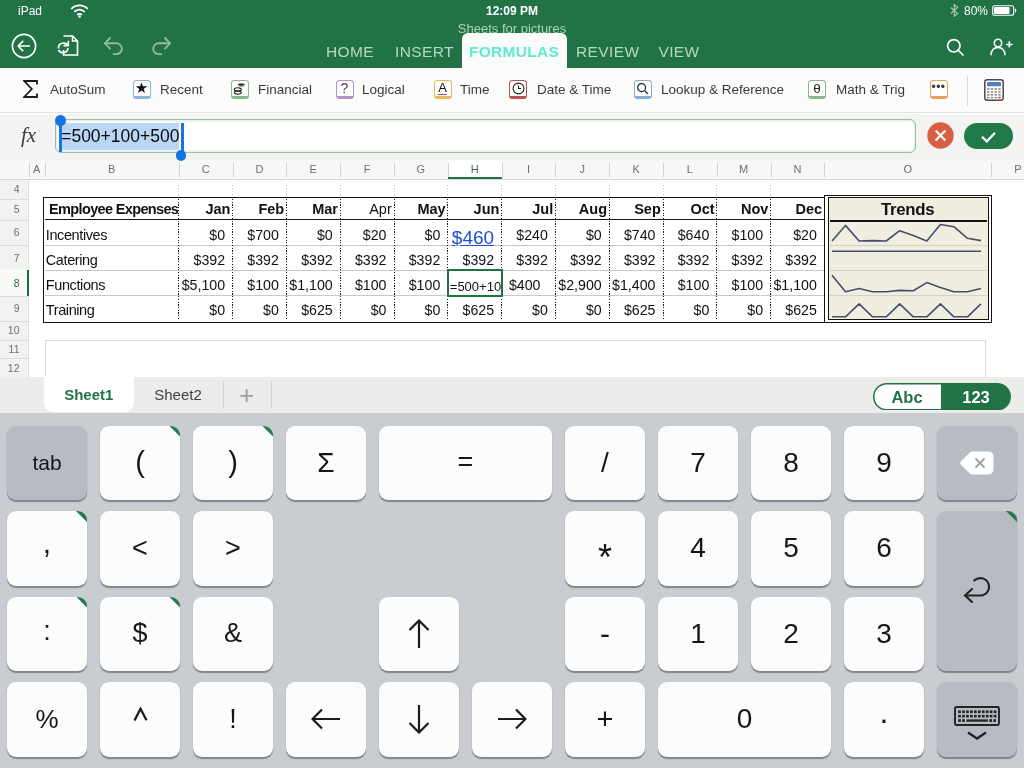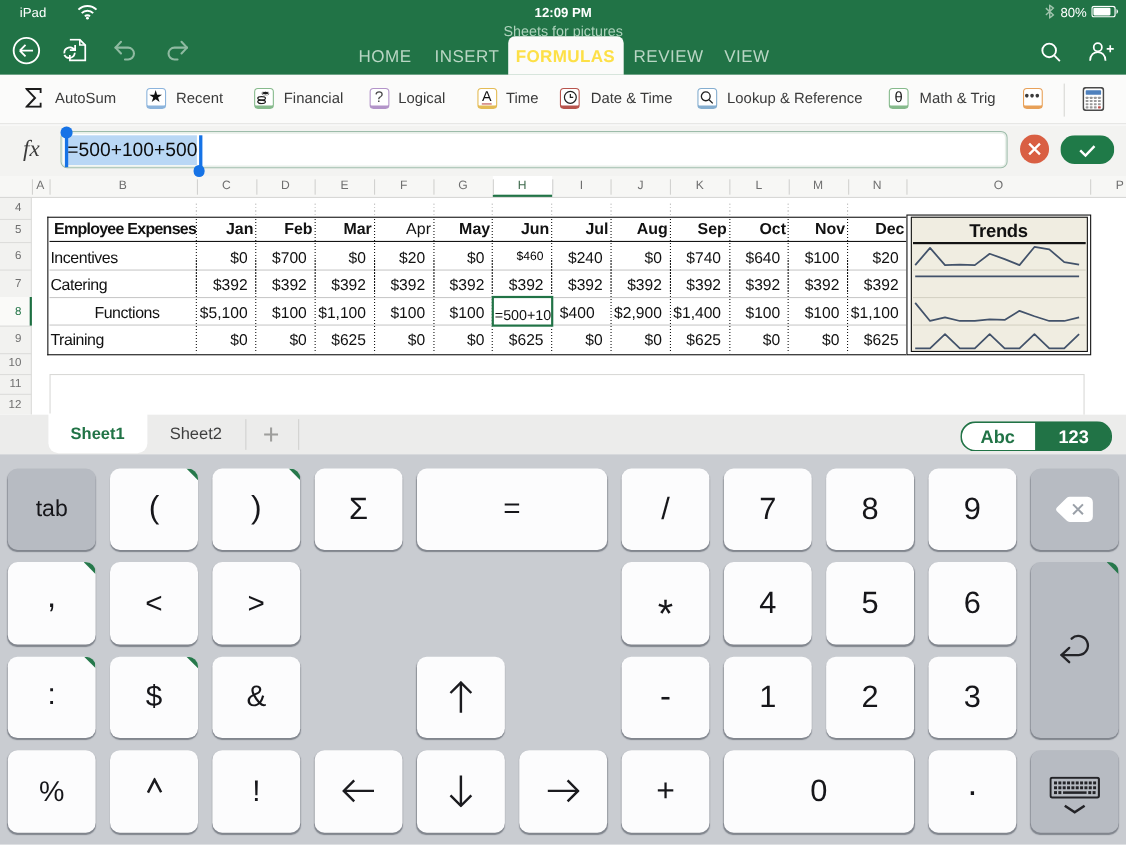--- a/index.html
+++ b/index.html
@@ -68,21 +68,21 @@
     </svg>
 <svg class="ab" style="left:150px;top:15.5px;" width="22" height="20" viewBox="0 0 22 20">
 <g fill="none" stroke="#8fbaa1" stroke-width="1.9" stroke-linecap="round" stroke-linejoin="round">
 <path d="M15 2 L20 7.3 L15 12.6"></path>
 <path d="M20 7.3 H8.6 a5.4 5.4 0 0 0 0 10.8 H11.4"></path>
       </g>
     </svg>
 <div class="ab" style="left:461.5px;top:13px;width:105px;height:34.5px;background:#fbfbfa;border-radius:6px 6px 0 0;"></div>
 <span class="ab tabtxt" style="left:323px;top:23px;width:54px;text-align:center;">HOME</span>
 <span class="ab tabtxt" style="left:395px;top:23px;width:56px;text-align:center;">INSERT</span>
-<span class="ab" style="left:462px;top:23px;width:104px;text-align:center;font-size:15.5px;color:#fde047;font-weight:bold;letter-spacing:.3px;">FORMULAS</span>
+<span class="ab" style="left:462px;top:23px;width:104px;text-align:center;font-size:15.5px;color:#5eead4;font-weight:bold;letter-spacing:.3px;">FORMULAS</span>
 <span class="ab tabtxt" style="left:576px;top:23px;width:62px;text-align:center;">REVIEW</span>
 <span class="ab tabtxt" style="left:658px;top:23px;width:42px;text-align:center;">VIEW</span>
 <svg class="ab" style="left:946px;top:17.5px;" width="19" height="19" viewBox="0 0 19 19">
 <circle cx="7.8" cy="7.8" r="6.2" fill="none" stroke="#fff" stroke-width="1.7"></circle>
 <path d="M12.4 12.4 L17.5 17.5" stroke="#fff" stroke-width="1.7"></path>
     </svg>
 <svg class="ab" style="left:989px;top:17.5px;" width="24" height="18" viewBox="0 0 24 18">
 <circle cx="9" cy="5" r="3.7" fill="none" stroke="#fff" stroke-width="1.6"></circle>
 <path d="M2 17.2 c0 -5.4 3.6 -7.8 7 -7.8 s7 2.4 7 7.8" fill="none" stroke="#fff" stroke-width="1.6"></path>
 <path d="M20.3 3.2 v6.4 M17.1 6.4 h6.4" stroke="#fff" stroke-width="1.5"></path>
@@ -277,41 +277,41 @@
 <span class="ab" style="left:609.2px;top:21.8px;width:51.59999999999995px;text-align:right;font-size:14.5px;font-weight:bold;color:#111;">Sep</span>
 <span class="ab" style="left:663.0px;top:21.8px;width:51.59999999999995px;text-align:right;font-size:14.5px;font-weight:bold;color:#111;">Oct</span>
 <span class="ab" style="left:716.8px;top:21.8px;width:51.59999999999995px;text-align:right;font-size:14.5px;font-weight:bold;color:#111;">Nov</span>
 <span class="ab" style="left:770.5999999999999px;top:21.8px;width:51.59999999999995px;text-align:right;font-size:14.5px;font-weight:bold;color:#111;">Dec</span>
 <span class="ab" style="left:45.800000000000004px;top:47.0px;font-size:14.5px;letter-spacing:-0.4px;color:#111;">Incentives</span>
 <span class="ab" style="left:178.8px;top:47.0px;width:46.30000000000001px;text-align:right;font-size:14.2px;color:#111;">$0</span>
 <span class="ab" style="left:232.60000000000002px;top:47.0px;width:46.30000000000001px;text-align:right;font-size:14.2px;color:#111;">$700</span>
 <span class="ab" style="left:286.40000000000003px;top:47.0px;width:46.30000000000001px;text-align:right;font-size:14.2px;color:#111;">$0</span>
 <span class="ab" style="left:340.20000000000005px;top:47.0px;width:46.30000000000001px;text-align:right;font-size:14.2px;color:#111;">$20</span>
 <span class="ab" style="left:394.00000000000006px;top:47.0px;width:46.30000000000001px;text-align:right;font-size:14.2px;color:#111;">$0</span>
-<span class="ab" style="left:447.80000000000007px;top:47.0px;width:46.30000000000001px;text-align:right;font-size:11px;color:#000000;">$460</span>
+<span class="ab" style="left:447.80000000000007px;top:47.0px;width:46.30000000000001px;text-align:right;font-size:19px;color:#1d4ed8;text-decoration:underline;">$460</span>
 <span class="ab" style="left:501.6000000000001px;top:47.0px;width:46.30000000000001px;text-align:right;font-size:14.2px;color:#111;">$240</span>
 <span class="ab" style="left:555.4000000000001px;top:47.0px;width:46.299999999999955px;text-align:right;font-size:14.2px;color:#111;">$0</span>
 <span class="ab" style="left:609.2px;top:47.0px;width:46.299999999999955px;text-align:right;font-size:14.2px;color:#111;">$740</span>
 <span class="ab" style="left:663.0px;top:47.0px;width:46.299999999999955px;text-align:right;font-size:14.2px;color:#111;">$640</span>
 <span class="ab" style="left:716.8px;top:47.0px;width:46.299999999999955px;text-align:right;font-size:14.2px;color:#111;">$100</span>
 <span class="ab" style="left:770.5999999999999px;top:47.0px;width:46.299999999999955px;text-align:right;font-size:14.2px;color:#111;">$20</span>
 <span class="ab" style="left:45.800000000000004px;top:72.30000000000001px;font-size:14.5px;letter-spacing:-0.4px;color:#111;">Catering</span>
 <span class="ab" style="left:178.8px;top:72.30000000000001px;width:46.30000000000001px;text-align:right;font-size:14.2px;color:#111;">$392</span>
 <span class="ab" style="left:232.60000000000002px;top:72.30000000000001px;width:46.30000000000001px;text-align:right;font-size:14.2px;color:#111;">$392</span>
 <span class="ab" style="left:286.40000000000003px;top:72.30000000000001px;width:46.30000000000001px;text-align:right;font-size:14.2px;color:#111;">$392</span>
 <span class="ab" style="left:340.20000000000005px;top:72.30000000000001px;width:46.30000000000001px;text-align:right;font-size:14.2px;color:#111;">$392</span>
 <span class="ab" style="left:394.00000000000006px;top:72.30000000000001px;width:46.30000000000001px;text-align:right;font-size:14.2px;color:#111;">$392</span>
 <span class="ab" style="left:447.80000000000007px;top:72.30000000000001px;width:46.30000000000001px;text-align:right;font-size:14.2px;color:#111;">$392</span>
 <span class="ab" style="left:501.6000000000001px;top:72.30000000000001px;width:46.30000000000001px;text-align:right;font-size:14.2px;color:#111;">$392</span>
 <span class="ab" style="left:555.4000000000001px;top:72.30000000000001px;width:46.299999999999955px;text-align:right;font-size:14.2px;color:#111;">$392</span>
 <span class="ab" style="left:609.2px;top:72.30000000000001px;width:46.299999999999955px;text-align:right;font-size:14.2px;color:#111;">$392</span>
 <span class="ab" style="left:663.0px;top:72.30000000000001px;width:46.299999999999955px;text-align:right;font-size:14.2px;color:#111;">$392</span>
 <span class="ab" style="left:716.8px;top:72.30000000000001px;width:46.299999999999955px;text-align:right;font-size:14.2px;color:#111;">$392</span>
 <span class="ab" style="left:770.5999999999999px;top:72.30000000000001px;width:46.299999999999955px;text-align:right;font-size:14.2px;color:#111;">$392</span>
-<span class="ab" style="left:45.800000000000004px;top:97.80000000000001px;font-size:14.5px;letter-spacing:-0.4px;color:#111;padding-left:40px;">Functions</span>
+<span class="ab" style="left:45.800000000000004px;top:97.80000000000001px;font-size:14.5px;letter-spacing:-0.4px;color:#111;">Functions</span>
 <span class="ab" style="left:178.8px;top:97.80000000000001px;width:46.30000000000001px;text-align:right;font-size:14.2px;color:#111;">$5,100</span>
 <span class="ab" style="left:232.60000000000002px;top:97.80000000000001px;width:46.30000000000001px;text-align:right;font-size:14.2px;color:#111;">$100</span>
 <span class="ab" style="left:286.40000000000003px;top:97.80000000000001px;width:46.30000000000001px;text-align:right;font-size:14.2px;color:#111;">$1,100</span>
 <span class="ab" style="left:340.20000000000005px;top:97.80000000000001px;width:46.30000000000001px;text-align:right;font-size:14.2px;color:#111;">$100</span>
 <span class="ab" style="left:394.00000000000006px;top:97.80000000000001px;width:46.30000000000001px;text-align:right;font-size:14.2px;color:#111;">$100</span>
 <span class="ab" style="left:501.6000000000001px;top:97.80000000000001px;width:46.30000000000001px;text-align:center;font-size:14.2px;color:#111;">$400</span>
 <span class="ab" style="left:555.4000000000001px;top:97.80000000000001px;width:46.299999999999955px;text-align:right;font-size:14.2px;color:#111;">$2,900</span>
 <span class="ab" style="left:609.2px;top:97.80000000000001px;width:46.299999999999955px;text-align:right;font-size:14.2px;color:#111;">$1,400</span>
 <span class="ab" style="left:663.0px;top:97.80000000000001px;width:46.299999999999955px;text-align:right;font-size:14.2px;color:#111;">$100</span>
 <span class="ab" style="left:716.8px;top:97.80000000000001px;width:46.299999999999955px;text-align:right;font-size:14.2px;color:#111;">$100</span>

